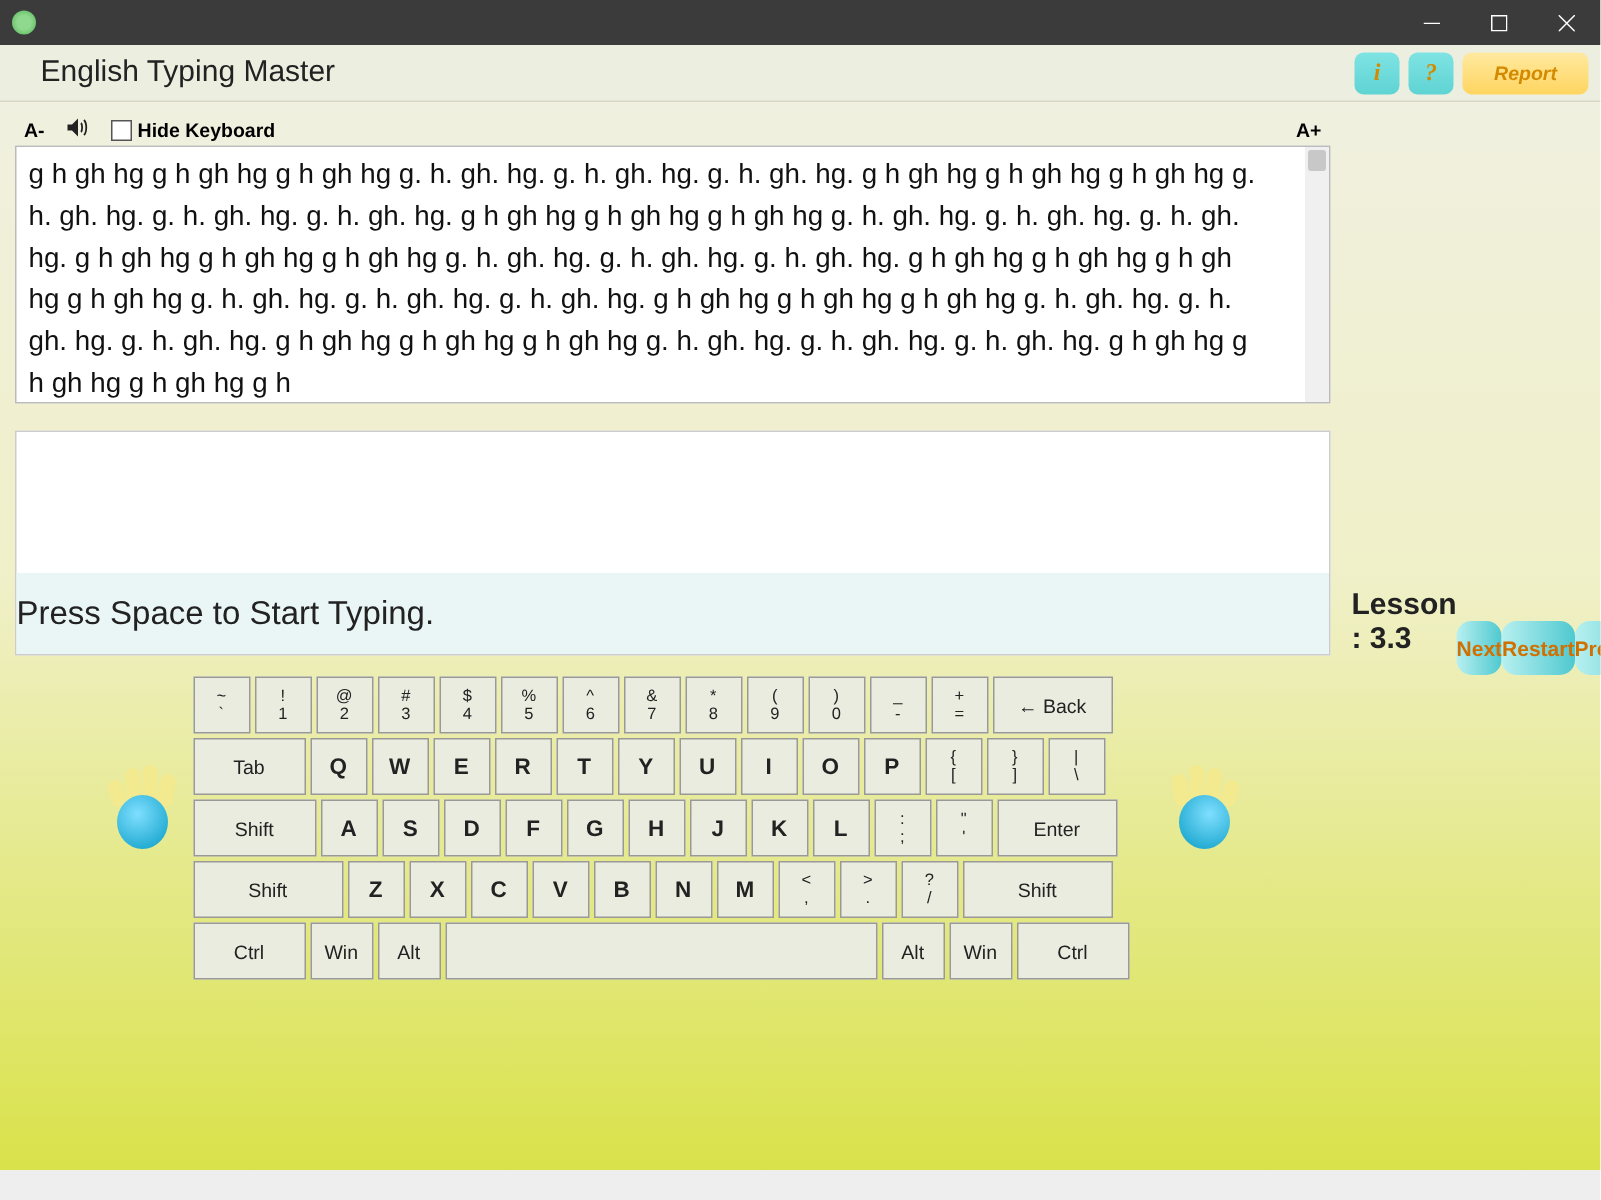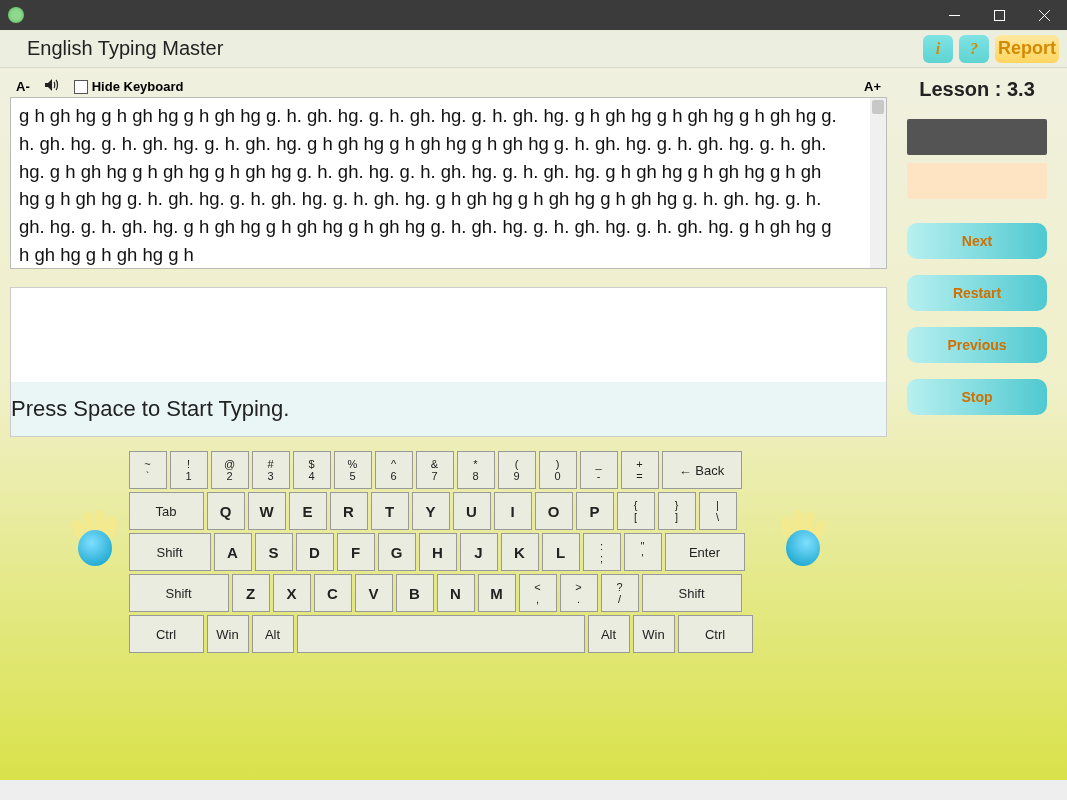--- a/index.html
+++ b/index.html
@@ -8,25 +8,25 @@
 .titlebar { height: 30px; background: #3b3b3b; display: flex; align-items: center; padding: 0 0 0 8px; }
 .titlebar-icon { width: 16px; height: 16px; border-radius: 50%; background: radial-gradient(circle, #8fd98f 40%, #4fb34f 100%); }
 .titlebar-spacer { flex: 1; }
 .win-btn { width: 45px; height: 30px; display: flex; align-items: center; justify-content: center; color: #fff; font-size: 14px; }
 .win-btn svg { stroke: #fff; fill: none; }
 
 .appbar { height: 38px; background: #ecefe0; display: flex; align-items: center; padding: 0 8px 0 27px; border-bottom: 1px solid #d8d8c8; }
 .app-title { font-size: 20px; color: #222; flex: 1; }
 .hdr-btn { height: 28px; border-radius: 6px; margin-left: 6px; display: flex; align-items: center; justify-content: center; font-weight: bold; color: #d48a00; cursor: pointer; }
 .hdr-btn.small { width: 30px; background: linear-gradient(#7fe3e3,#5fd3d3); font-family: Georgia, serif; font-style: italic; font-size: 16px; }
-.hdr-btn.report { width: 64px; background: linear-gradient(#ffe9a0,#ffd560); font-size: 18px; }
+.hdr-btn.report { width: 84px; background: linear-gradient(#ffe9a0,#ffd560); font-size: 13px; font-style: italic; }
 
 .main { display: flex; height: 712px; background: linear-gradient(180deg, #f0f0e0 0%, #f0f0c8 45%, #d9e24a 100%); }
 .left { flex: 1; padding: 10px 10px 10px 10px; display: flex; flex-direction: column; }
-.right { width: 170px; padding: 10px 14px 10px 4px; display: flex; flex-direction: column; align-items: center; }
+.right { width: 170px; padding: 10px 14px 10px 4px; display: flex; align-items: center; }
 
 .toolbar { display: flex; align-items: center; gap: 14px; font-size: 13px; color: #000; padding: 0 6px 2px 6px; font-weight: bold; }
 .tb-check { width: 14px; height: 14px; border: 1px solid #555; background: #fff; display: inline-block; vertical-align: middle; margin-right: 4px; }
 .tb-aplus { margin-left: auto; }
 
 .textbox { background: #fff; border: 1px solid #bbb; height: 172px; padding: 4px 24px 4px 8px; font-size: 18.5px; line-height: 1.5; color: #111; overflow: hidden; position: relative; }
 .textbox .scroll { position: absolute; right: 0; top: 0; bottom: 0; width: 16px; background: #f0f0f0; }
 .textbox .scroll .thumb { position: absolute; top: 2px; left: 2px; right: 2px; height: 14px; background: #c8c8c8; border-radius: 2px; }
 
 .typing { background: #fff; border: 1px solid #ccc; margin-top: 18px; height: 150px; display: flex; flex-direction: column; }

